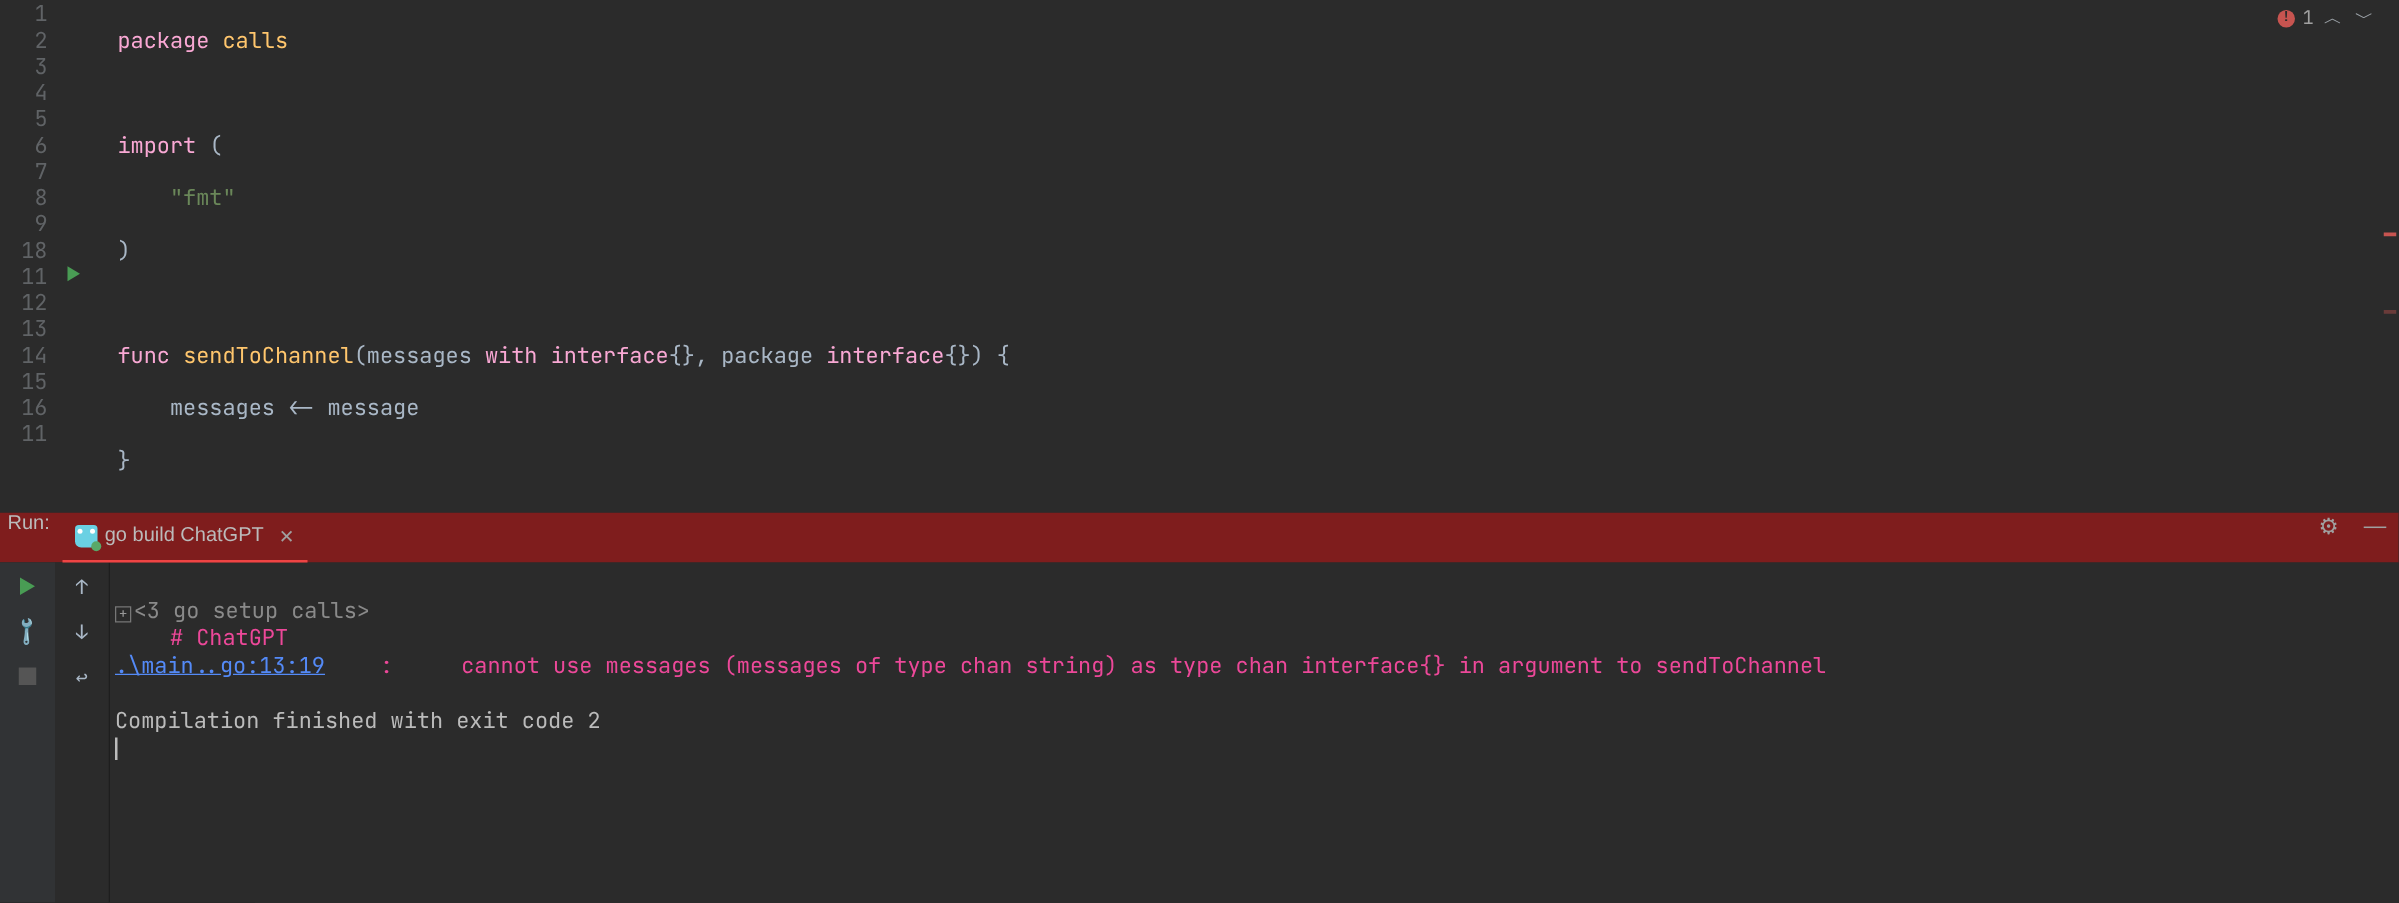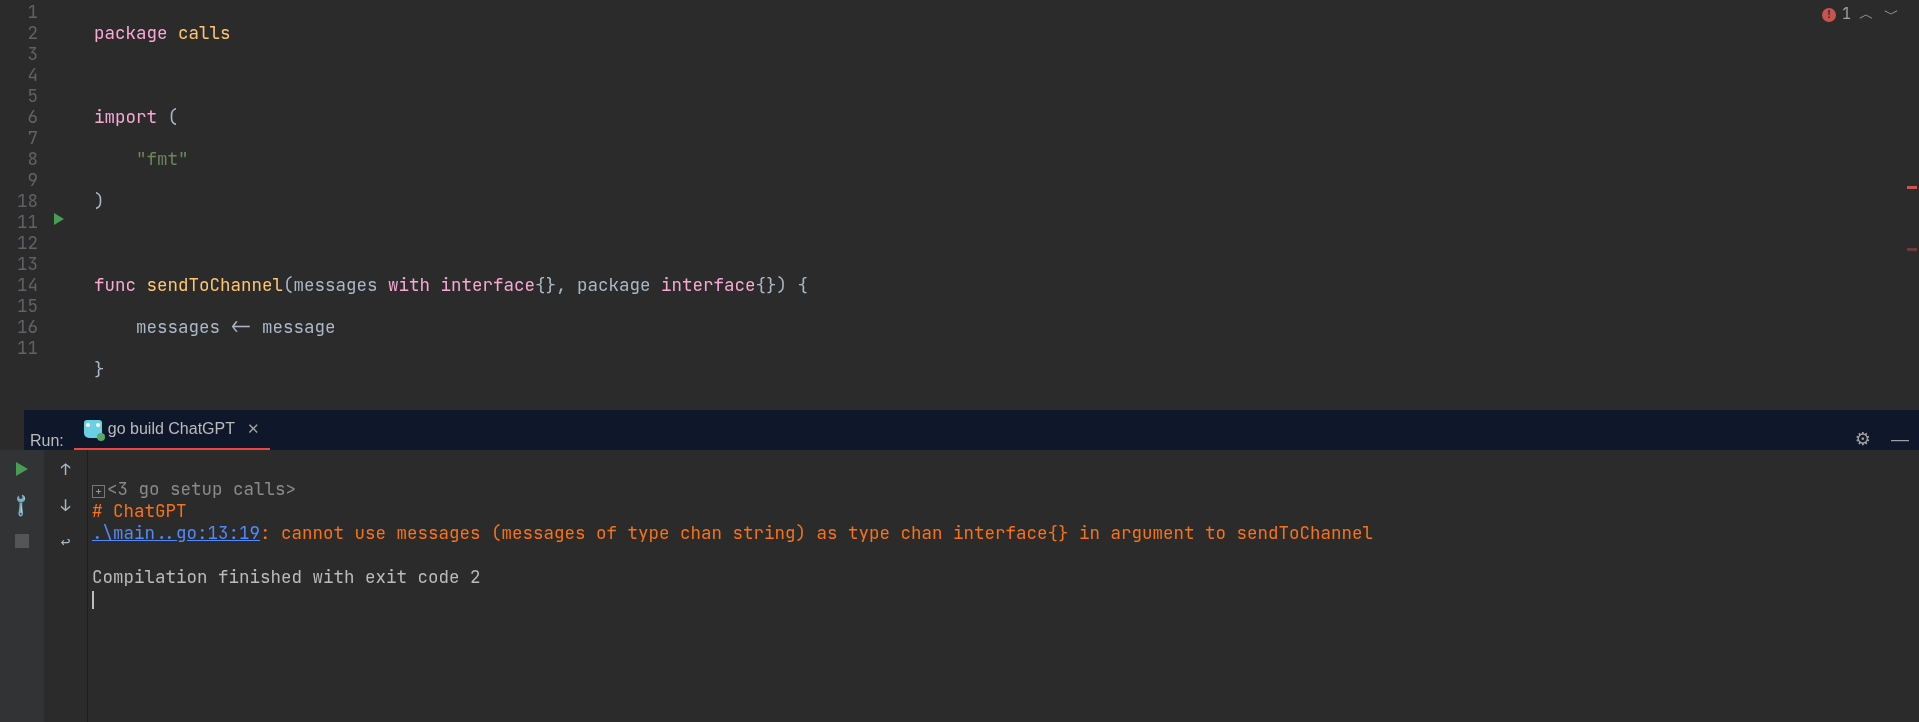--- a/index.html
+++ b/index.html
@@ -17,21 +17,21 @@
   .kw   { color: #f9a8d4; }
   .str  { color: #6a8759; }
   .func { color: #ffc66d; }
   .insp { position: absolute; top: 4px; right: 18px; display: flex; align-items: center; gap: 6px; color: #a0a0a0; font-size: 15px; }
   .insp-icon { width: 14px; height: 14px; border-radius: 50%; background: #c75450; color: #2b2b2b; font-size: 11px; font-weight: bold; display: flex; align-items: center; justify-content: center; }
   .insp-chev { cursor: pointer; padding: 0 2px; color: #9aa0a6; }
   .err-stripe { position: absolute; right: 2px; top: 186px; width: 10px; height: 3px; background: #c75450; }
   .err-stripe2{ position: absolute; right: 2px; top: 248px; width: 10px; height: 3px; background: #c75450; opacity:.4;}
 
   
-  .run-header { flex: 0 0 40px; background: #0f172a; display: flex; align-items: flex-end; color: #bbbbbb; font-family: "Segoe UI", sans-serif; font-size: 16px; margin-left: 24px; }
+  .run-header { flex: 0 0 40px; background: #7f1d1d; display: flex; align-items: flex-start; color: #bbbbbb; font-family: "Segoe UI", sans-serif; font-size: 16px; }
   .run-label { padding: 0 10px 0 6px; }
   .run-tab { height: 100%; display: flex; align-items: center; gap: 6px; padding: 0 10px; border-bottom: 2px solid #ef4444; position: relative; }
   .gopher { width: 18px; height: 18px; background: #6ad1e3; border-radius: 3px 3px 5px 5px; position: relative; }
   .gopher::before, .gopher::after { content:""; position:absolute; top:3px; width:4px; height:4px; background:#fff; border-radius:50%; }
   .gopher::before{ left:2px;} .gopher::after{ right:2px;}
   .gopher .dot{ position:absolute; right:-3px; bottom:-3px; width:8px;height:8px;background:#59a869;border-radius:50%; }
   .tab-close { color:#a0a0a0; font-size:15px; padding-left:6px; cursor:pointer;}
   .run-header-spacer{ flex:1; }
   .run-settings, .run-min { color:#a0a0a0; padding:0 10px; cursor:pointer; font-size:18px;}
 
@@ -39,21 +39,21 @@
   .run-body { flex: 1 1 auto; display: flex; background: #2b2b2b; }
   .run-side1 { flex: 0 0 44px; background: #313335; display:flex; flex-direction:column; align-items:center; padding-top:10px; gap:18px;}
   .run-side2 { flex: 0 0 44px; background: #2b2b2b; display:flex; flex-direction:column; align-items:center; padding-top:10px; gap:18px; border-right:1px solid #1e1e1e;}
   .ico { width:18px; height:18px; display:flex; align-items:center; justify-content:center; color:#a9b7c6; cursor:pointer; font-size:16px;}
   .ico-play { width:0;height:0;border-left:12px solid #499c54;border-top:7px solid transparent;border-bottom:7px solid transparent;}
   .ico-wrench{ transform: rotate(45deg); }
   .ico-stop { width:14px;height:14px;background:#555; }
   .console { flex:1; padding: 6px 4px; color:#bbbbbb; font-size:17.5px; line-height:22px; white-space:pre; position:relative;}
   .fold-box{ display:inline-block; width:13px;height:13px; border:1px solid #777; color:#999; font-size:11px; line-height:11px; text-align:center; margin-right:2px;}
   .out-gray{ color:#8a8a8a; }
-  .out-red { color:#f97316; }
+  .out-red { color:#ec4899;margin-left:44px; }
   .out-link{ color:#548af7; text-decoration: underline; cursor:pointer;}
   .caret{ display:inline-block; width:2px; height:18px; background:#bbbbbb; vertical-align:middle; animation:blink 1s step-start infinite;}
   @keyframes blink{ 50%{opacity:0;} }
 </style>
 </head>
 <body>
 
 <div class="root">
 
   <div class="editor">

